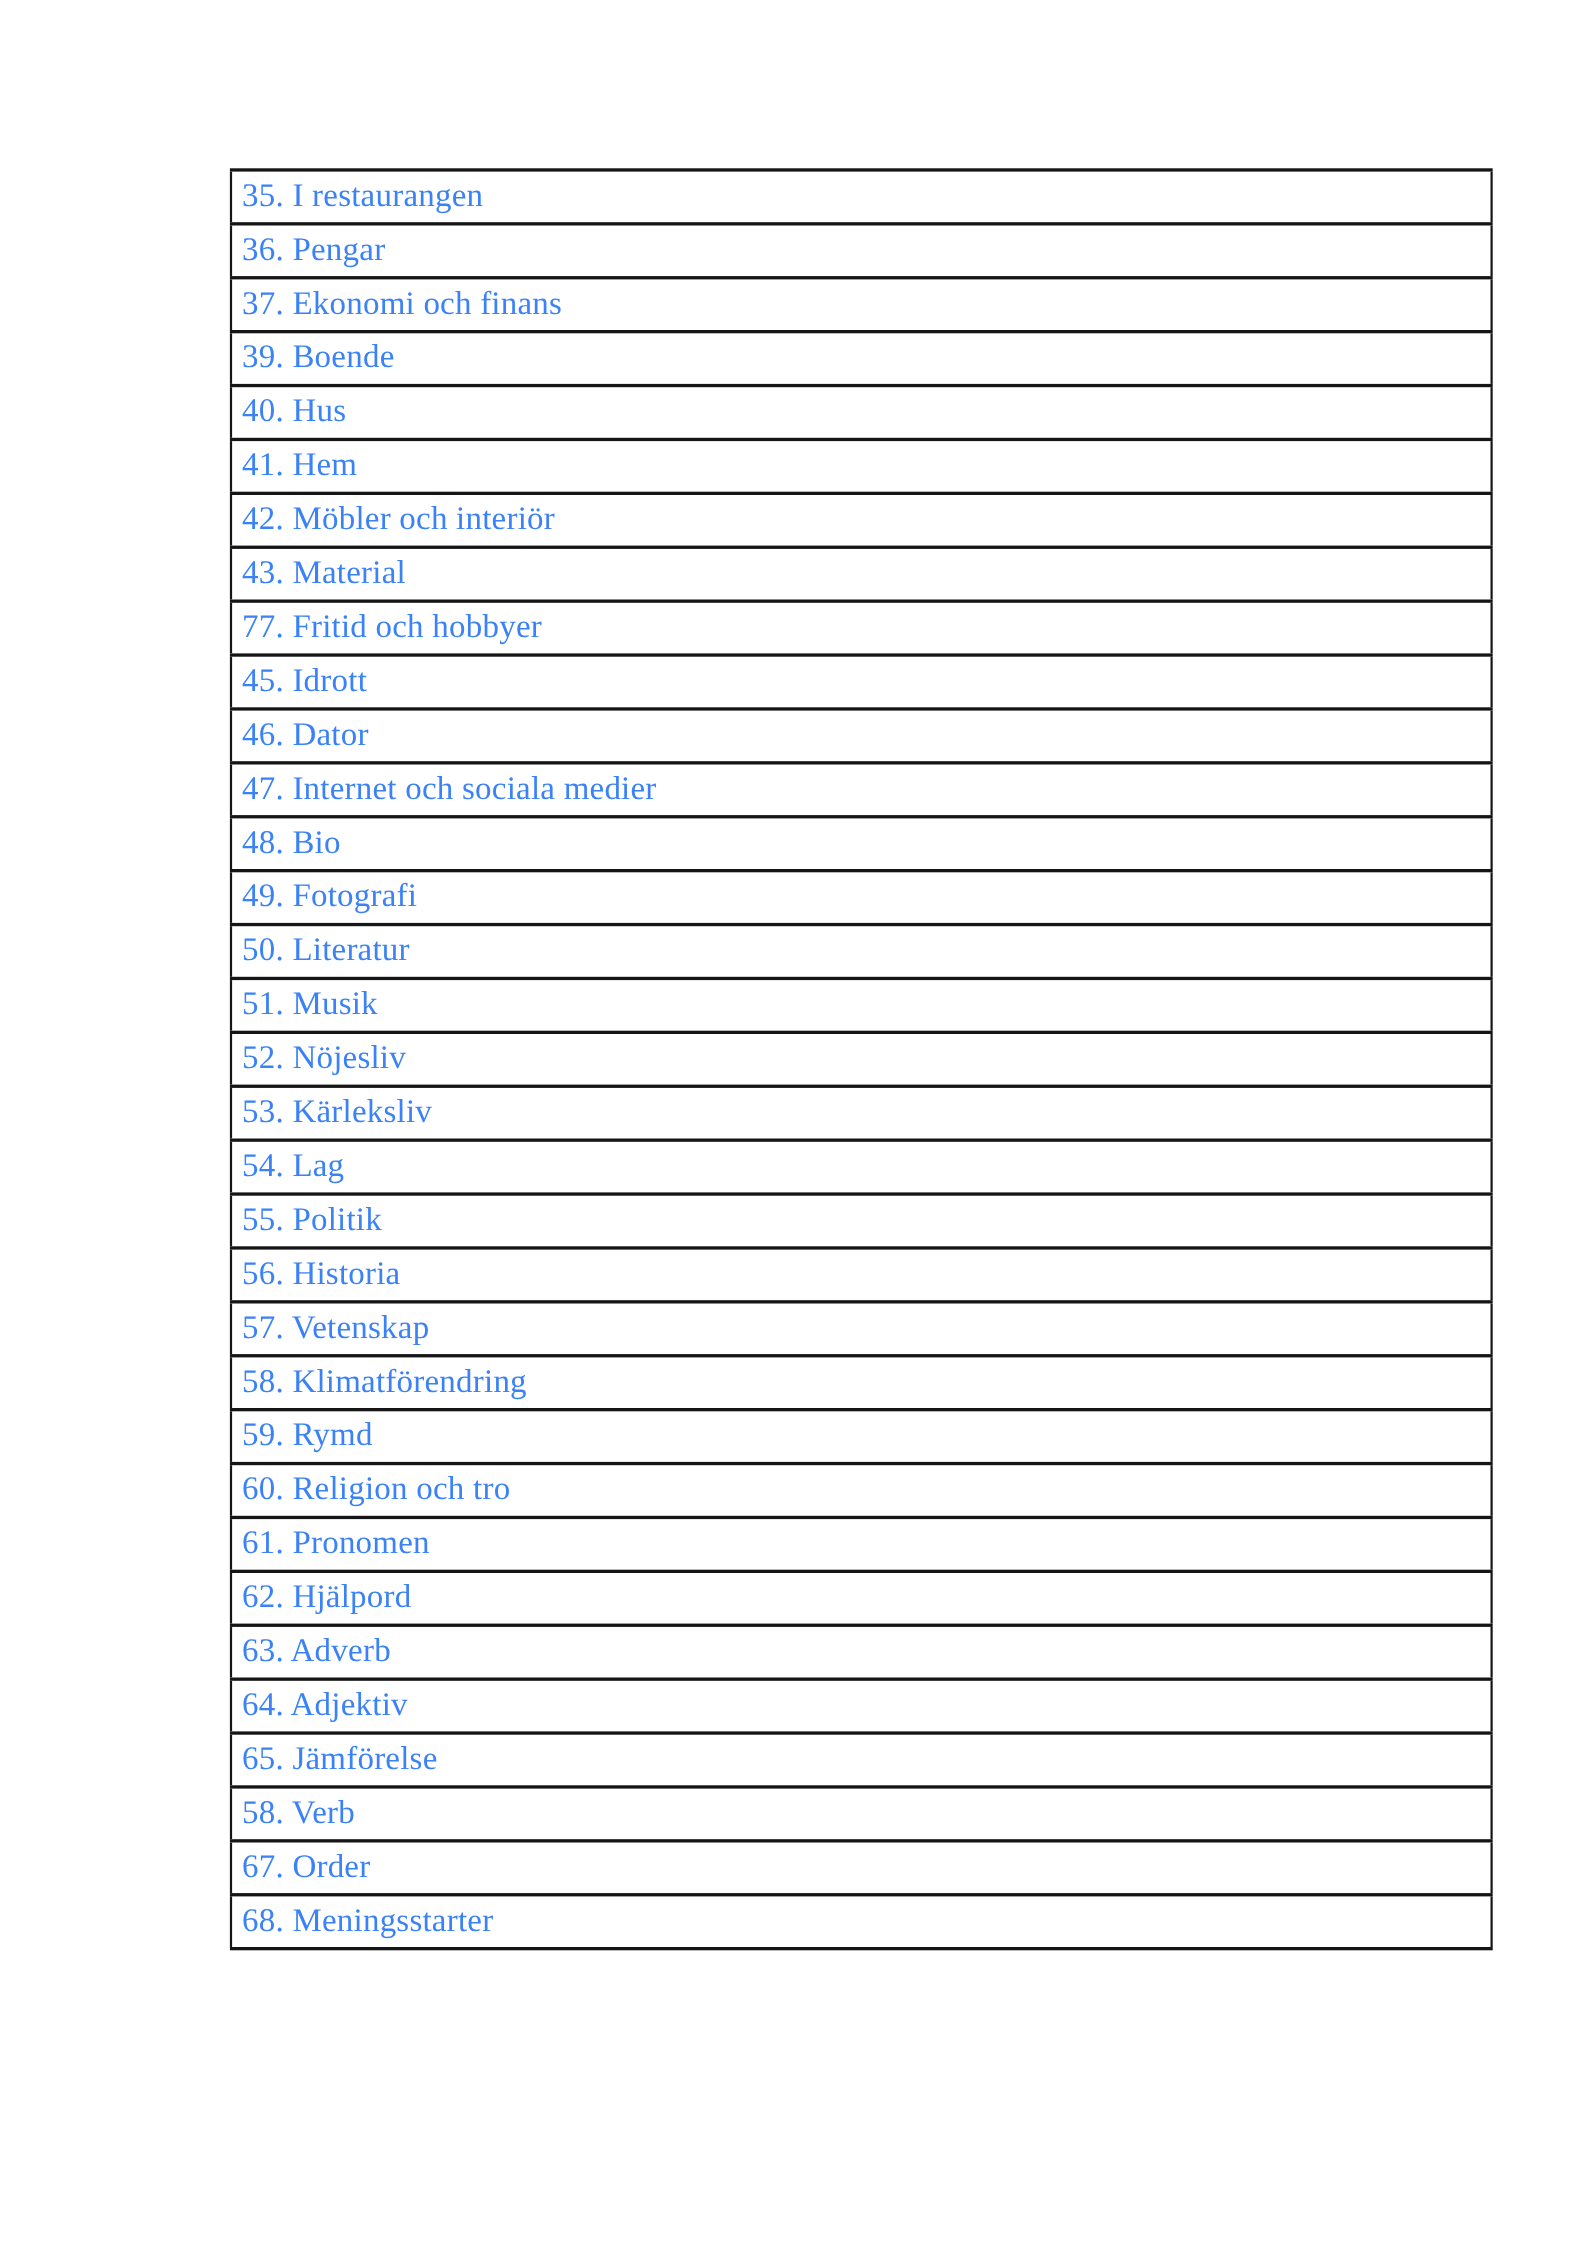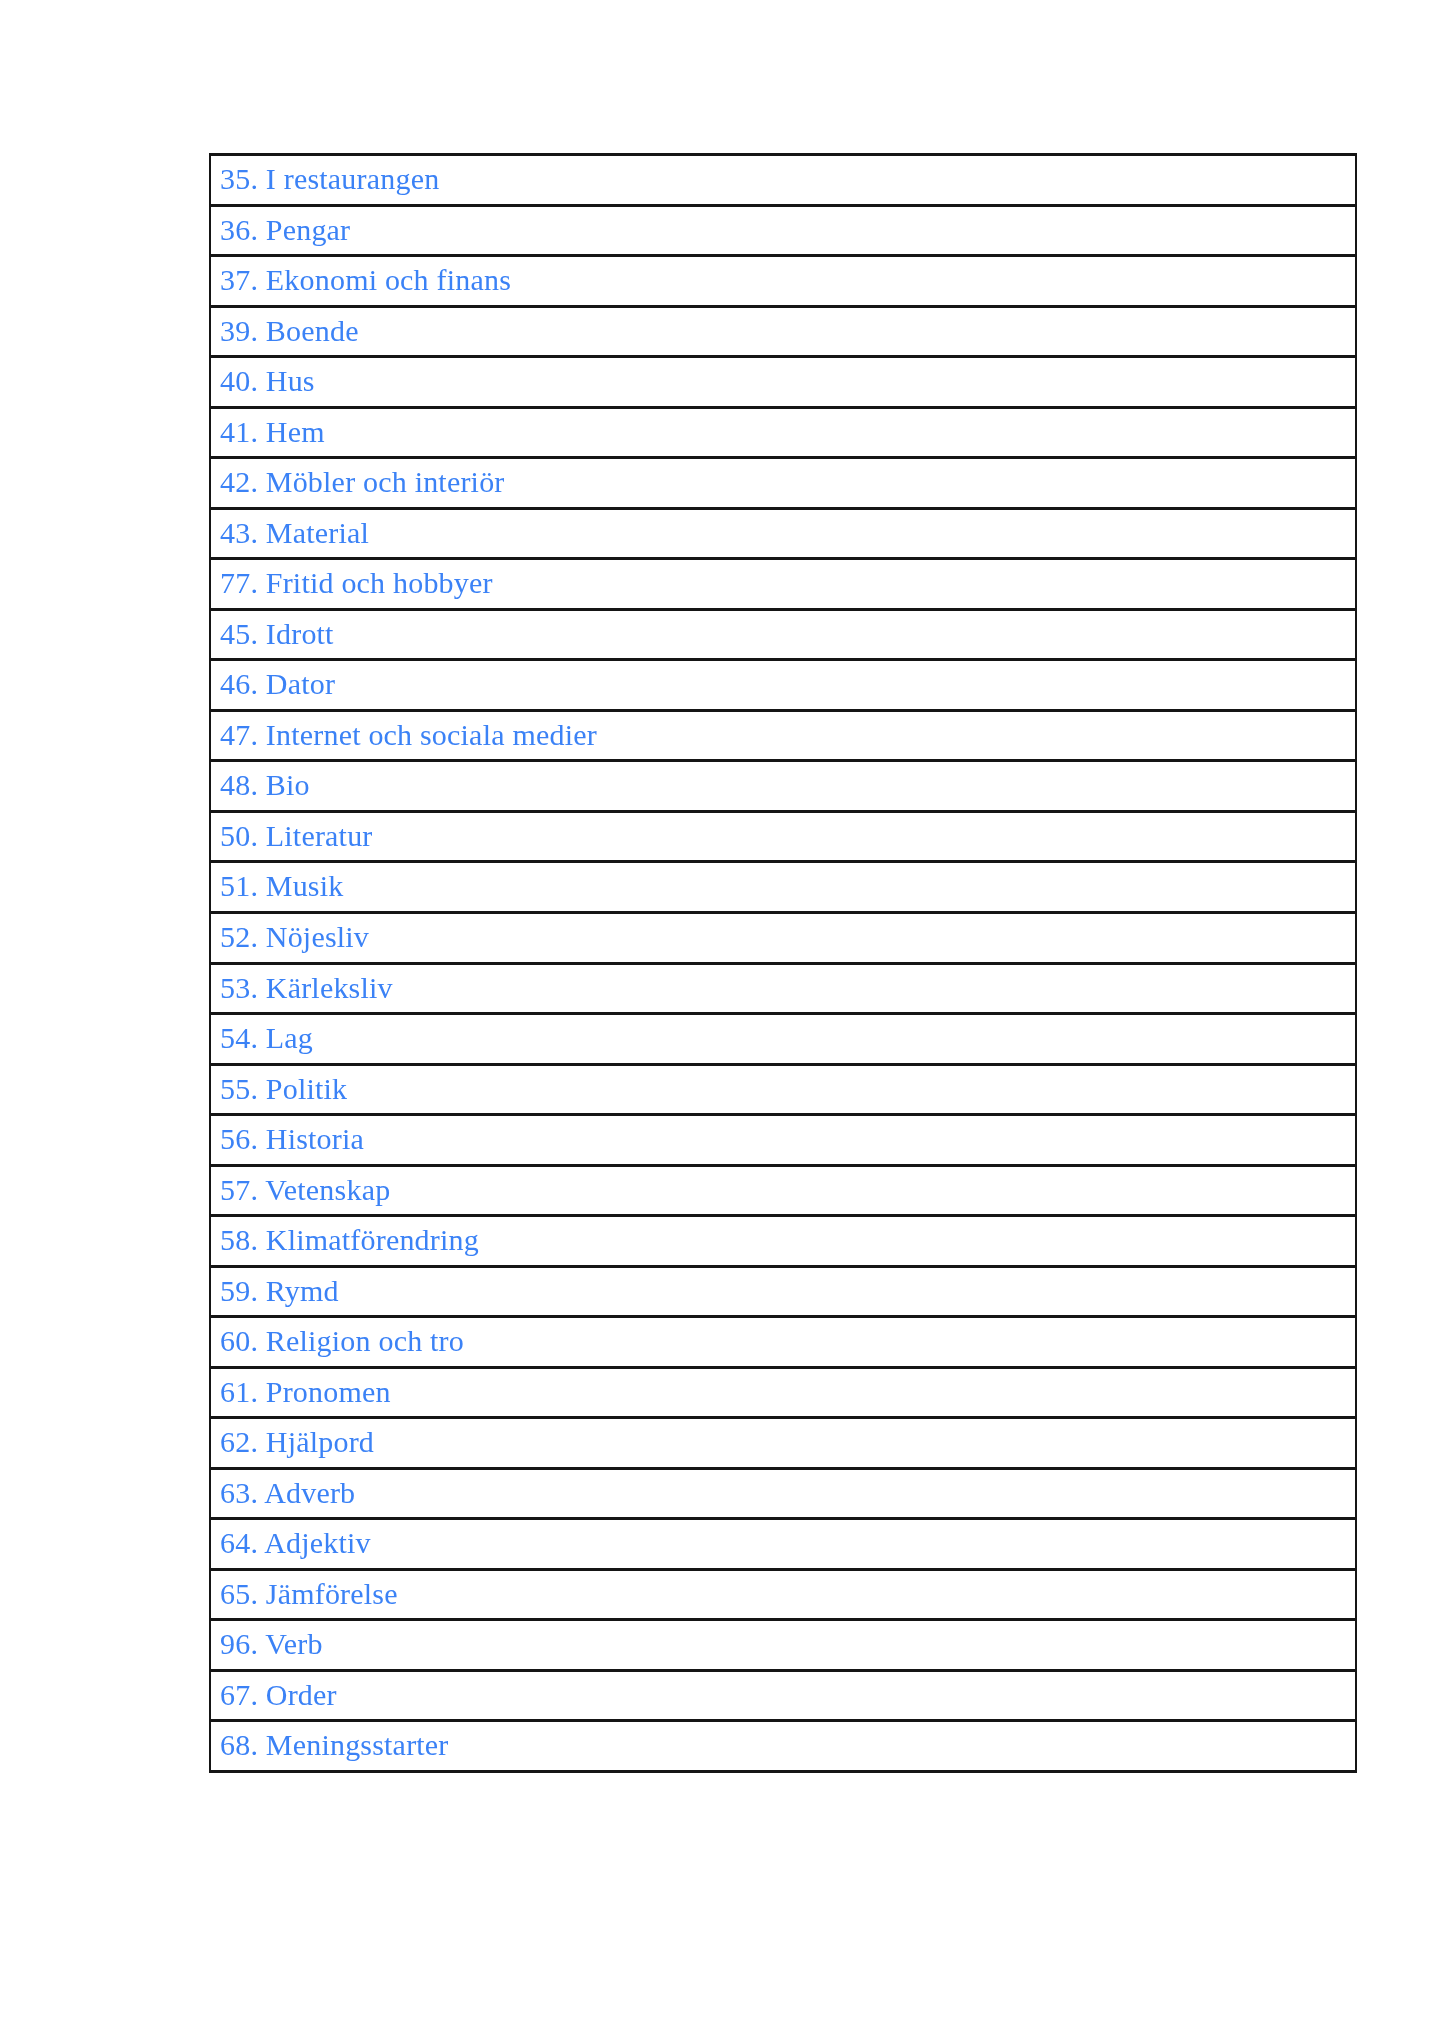--- a/index.html
+++ b/index.html
@@ -78,20 +78,23 @@
       <tr>
           <td>46. Dator</td>
         </tr>
       <tr>
           <td>47. Internet och sociala medier</td>
         </tr>
       <tr>
           <td>48. Bio</td>
         </tr>
       <tr>
+          <td>49. Fotografi</td>
+        </tr>
+      <tr>
           <td>50. Literatur</td>
         </tr>
       <tr>
           <td>51. Musik</td>
         </tr>
       <tr>
           <td>52. Nöjesliv</td>
         </tr>
       <tr>
           <td>53. Kärleksliv</td>
@@ -126,21 +129,21 @@
       <tr>
           <td>63. Adverb</td>
         </tr>
       <tr>
           <td>64. Adjektiv</td>
         </tr>
       <tr>
           <td>65. Jämförelse</td>
         </tr>
       <tr>
-          <td>96. Verb</td>
+          <td>58. Verb</td>
         </tr>
       <tr>
           <td>67. Order</td>
         </tr>
       <tr>
           <td>68. Meningsstarter</td>
         </tr>
     </tbody>
   </table>
 </div>

